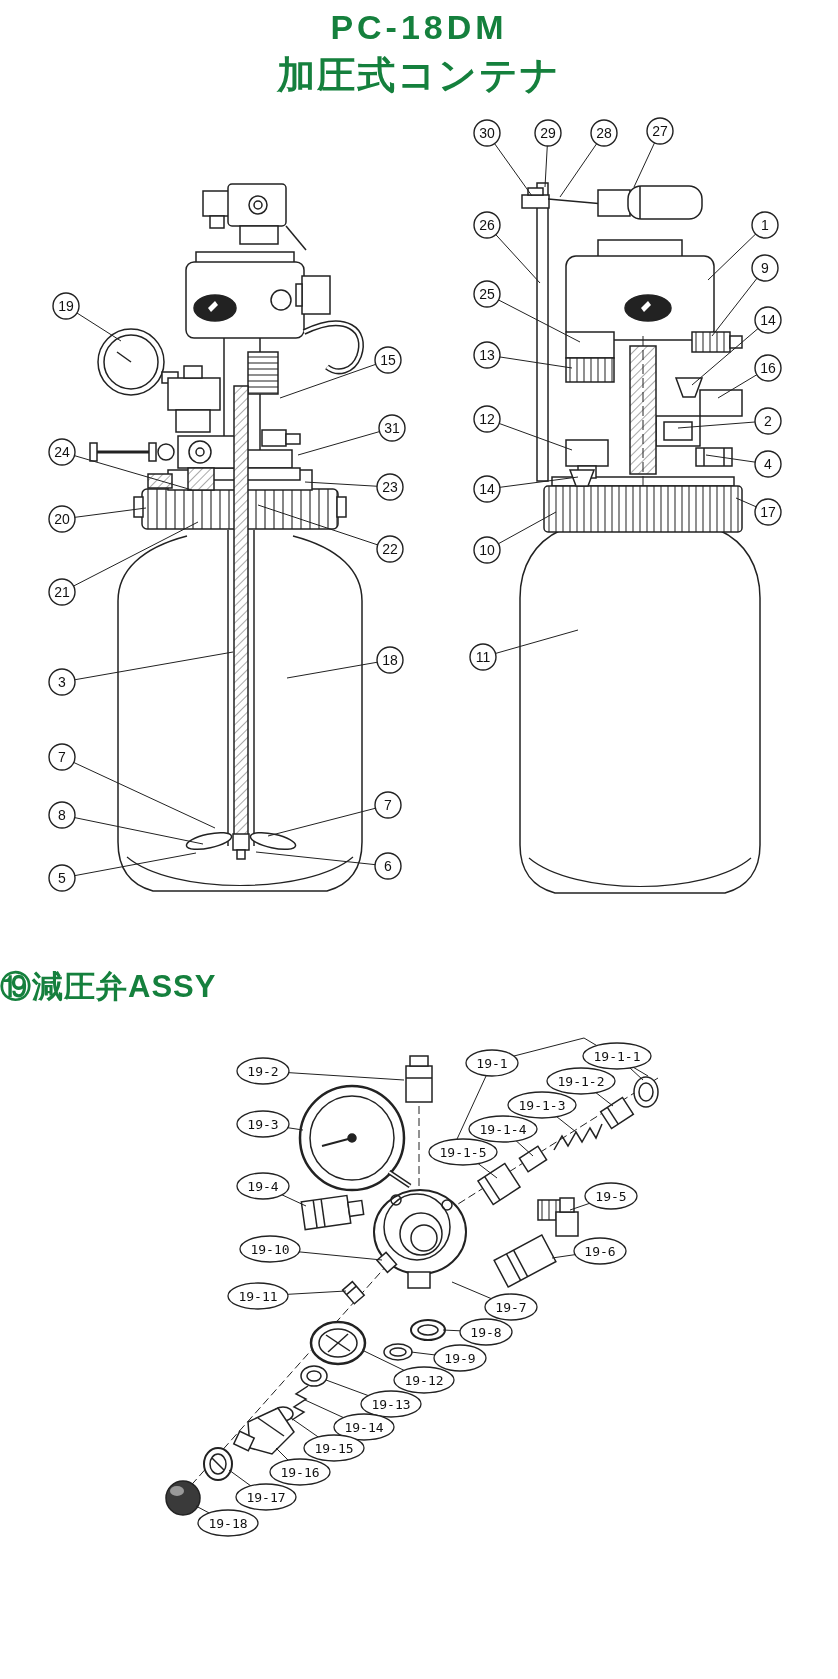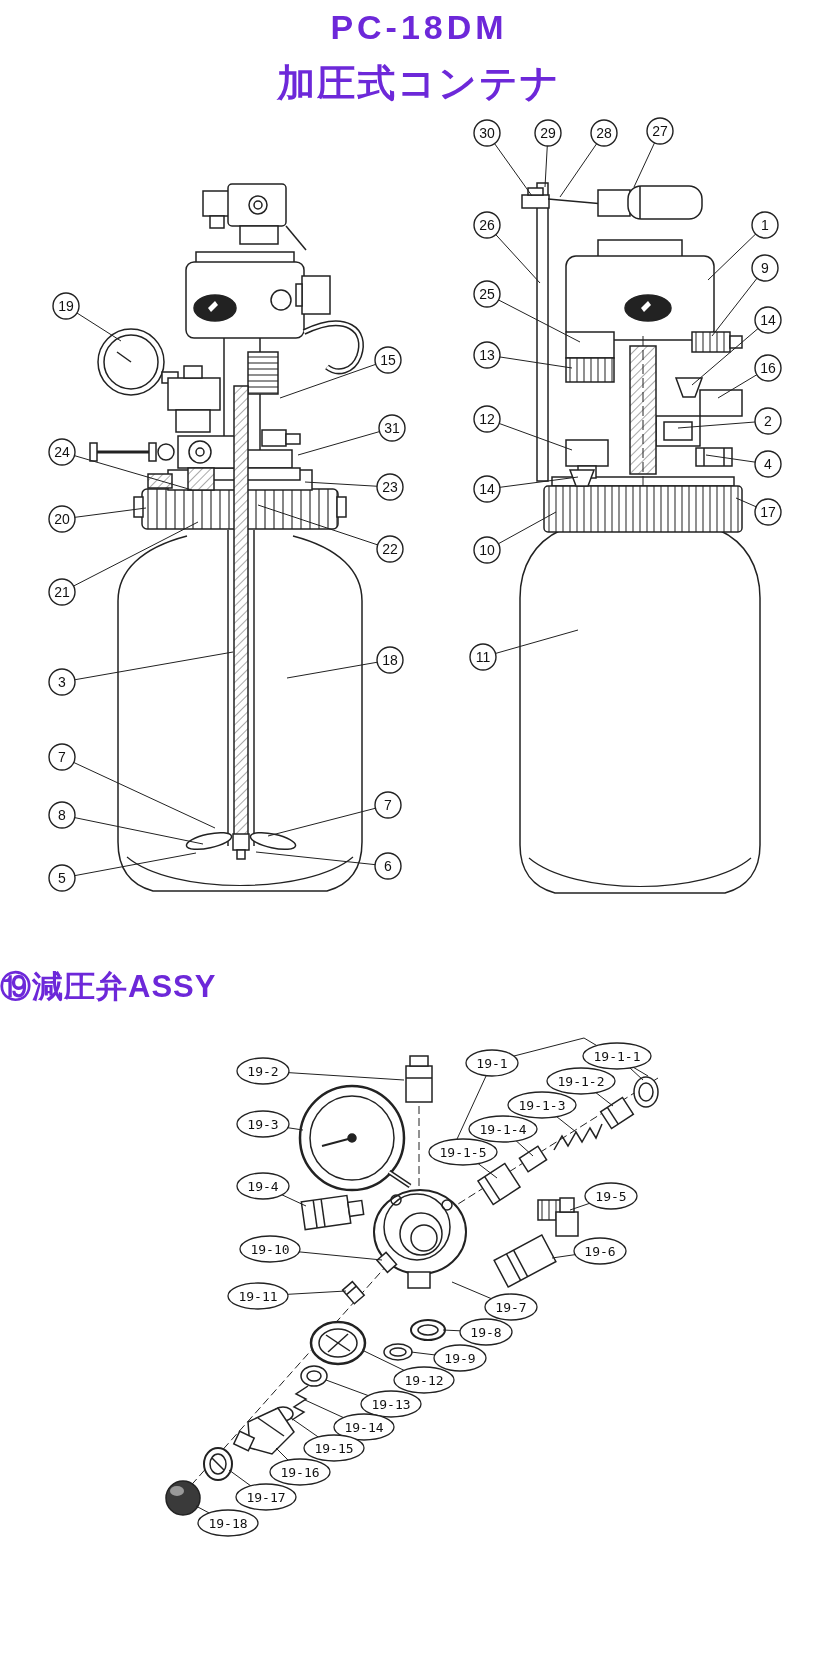--- a/index.html
+++ b/index.html
@@ -1,20 +1,20 @@
 <!DOCTYPE html>
 <html><head>
 <meta charset="utf-8">
 <style>
   html,body{margin:0;padding:0;background:#fff;}
   .page{position:relative;width:838px;height:1679px;background:#fff;overflow:hidden;
-        font-family:"Liberation Sans",sans-serif;color:#6d28d9;}
+        font-family:"Liberation Sans",sans-serif;color:#15803d;}
   .title{position:absolute;top:8px;left:0;width:100%;text-align:center;
          font-size:34px;font-weight:600;letter-spacing:4px;}
-  .subtitle{position:absolute;top:58px;left:0;width:100%;text-align:center;
+  .subtitle{position:absolute;top:50px;left:0;width:100%;text-align:center;
          font-size:38px;font-weight:700;letter-spacing:2px;}
   .assy-title{position:absolute;top:966px;left:0;width:100%;text-align:left;
          font-size:31px;font-weight:700;letter-spacing:1px;}
   svg{position:absolute;top:0;left:0;}
 </style>
 </head>
 <body>
 
 <div class="page">
 

